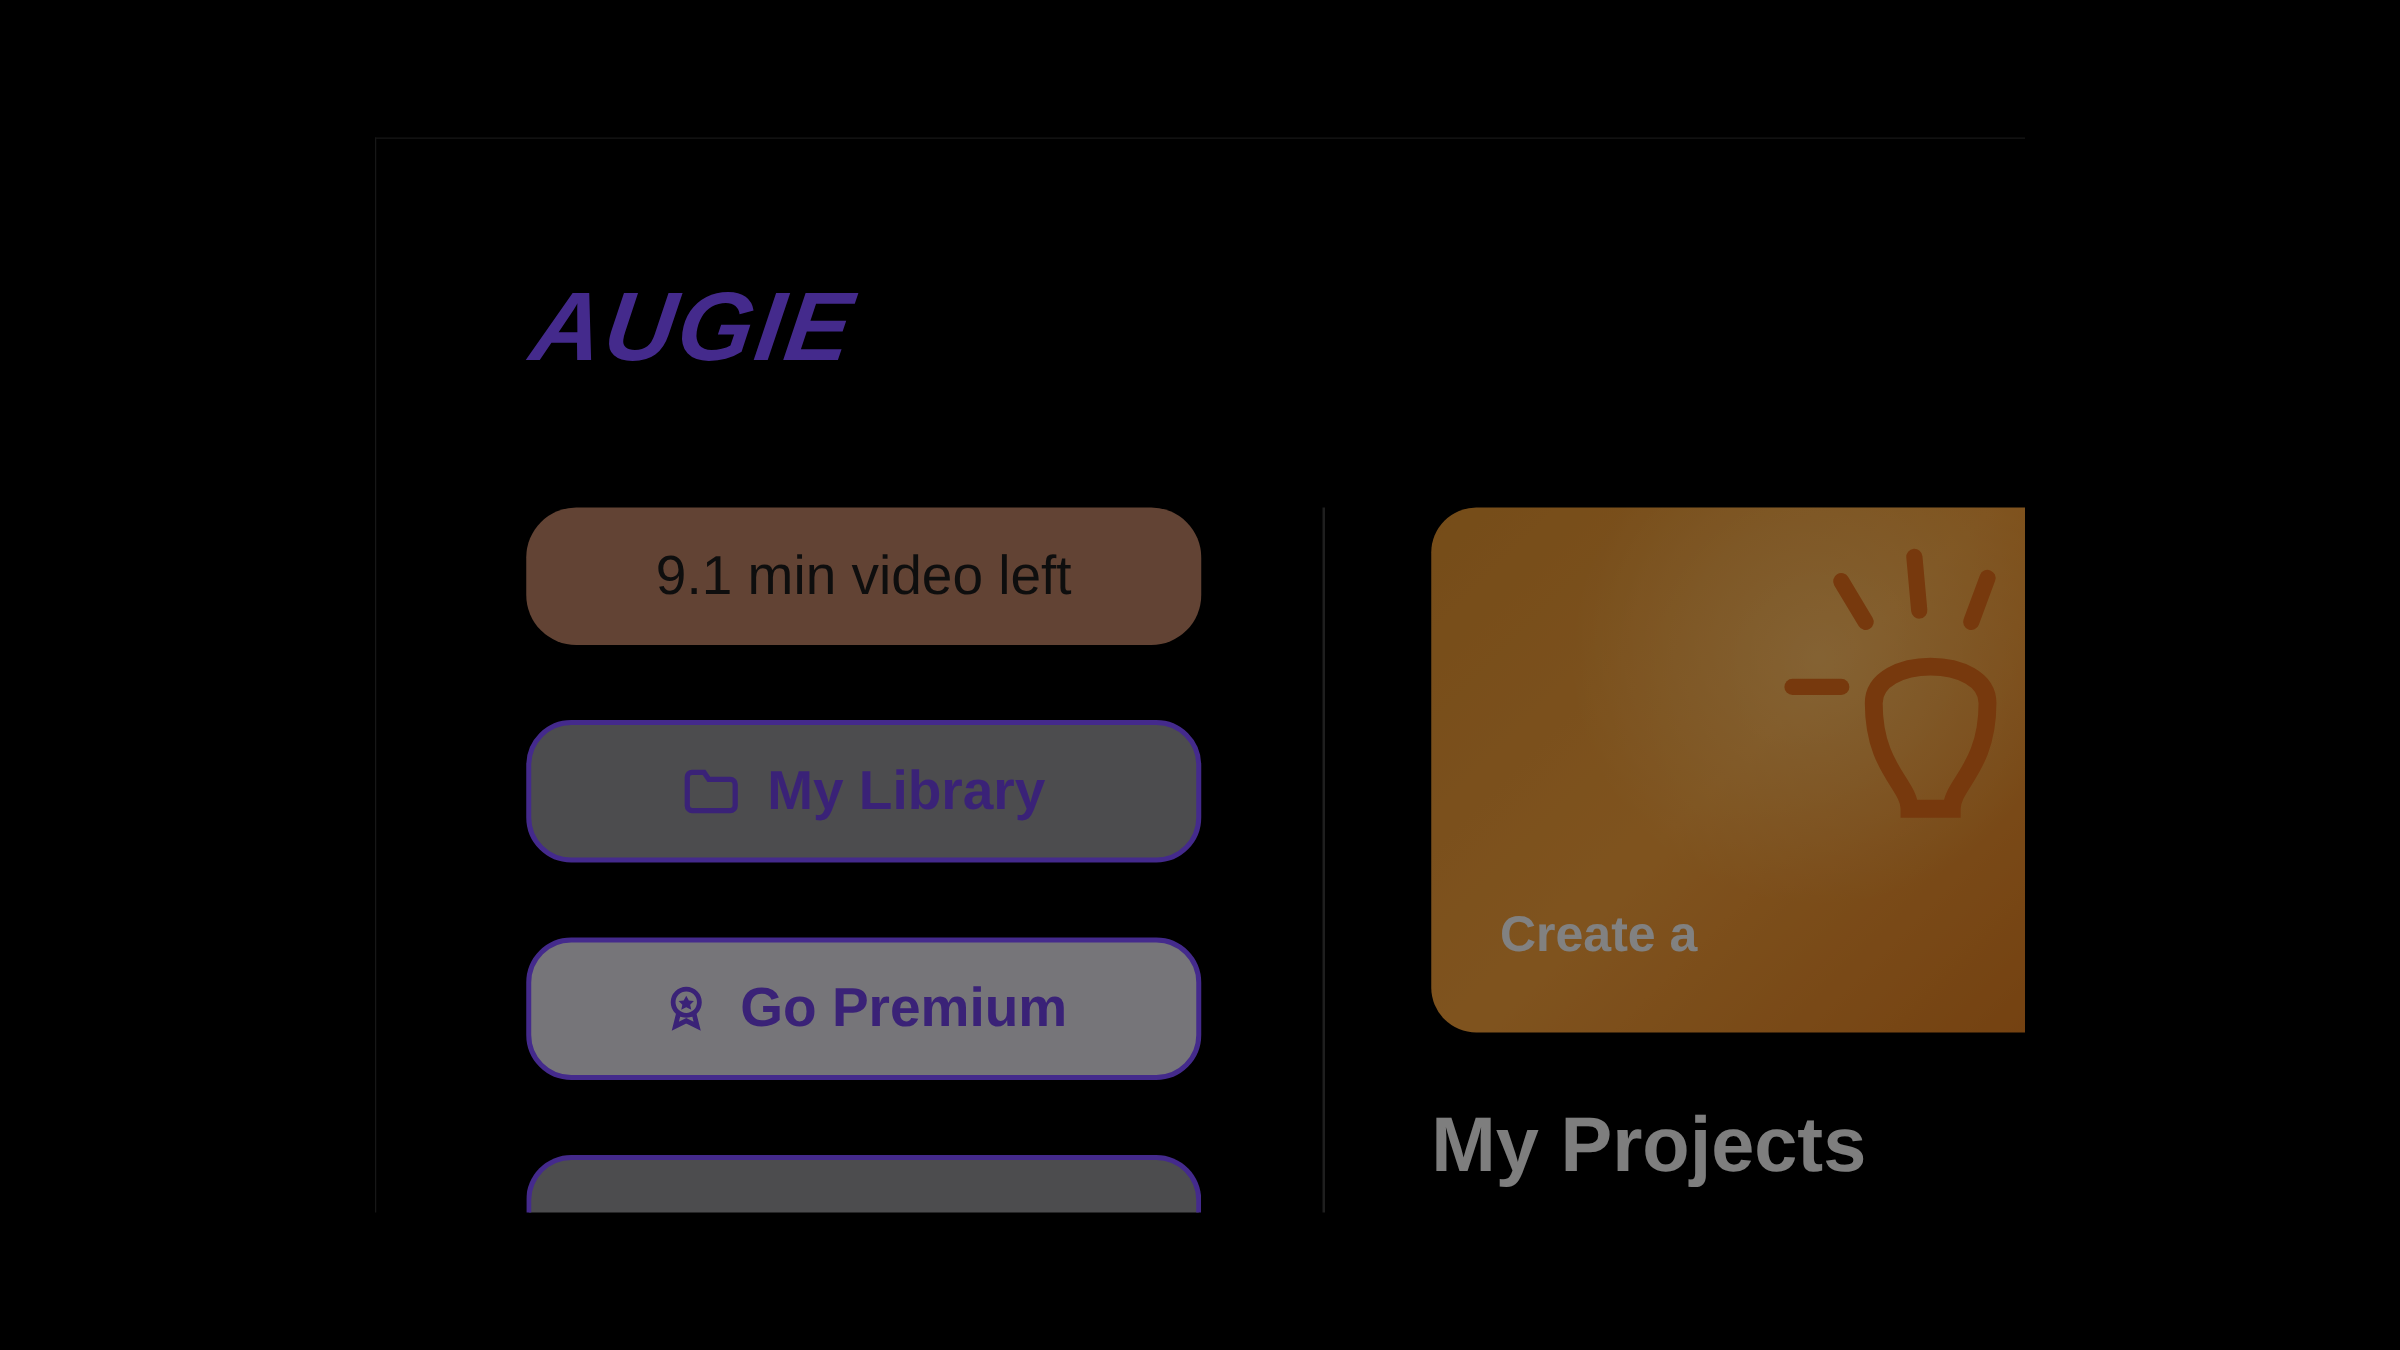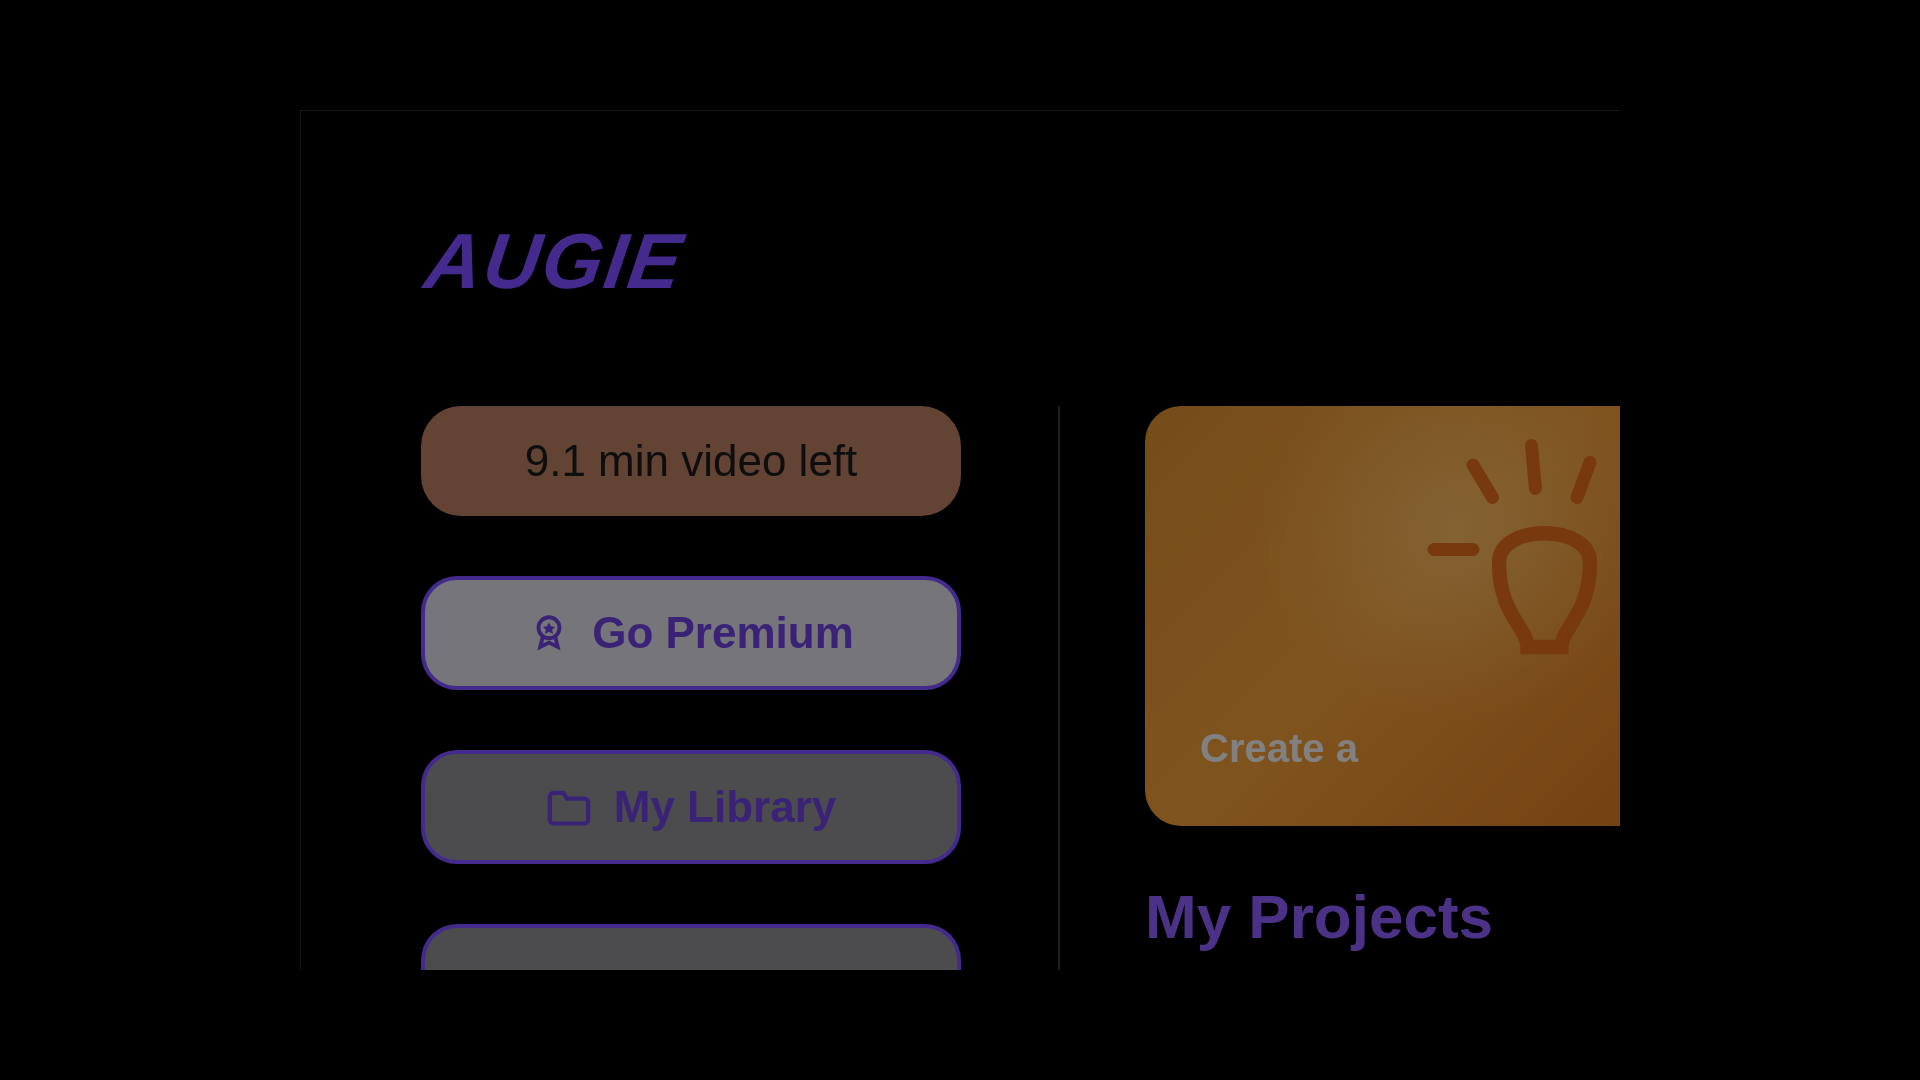--- a/index.html
+++ b/index.html
@@ -150,21 +150,21 @@
       font-size: 40px;
       font-weight: 700;
       color: #ebebeb;
       line-height: 1.15;
     }
     
     .projects-heading {
       margin-top: 55px;
       font-size: 62px;
       font-weight: 700;
-      color: #8b5cf6;
+      color: #e5e5e5;
     }
     
     .icon-badge {
       width: 42px;
       height: 42px;
       flex-shrink: 0;
     }
     
     .icon-folder {
       width: 46px;
@@ -177,39 +177,39 @@
 
 <div class="app-window">
 
   <div class="logo">AUGIE</div>
 
   <div class="sidebar">
 
     <div class="quota-pill">
       <span>9.1 min video left</span>
     </div>
+
+    <button class="btn btn-library">
+      <span class="icon-folder">
+        <svg viewBox="0 0 24 20" fill="none" stroke="#6b3fd9" stroke-width="2.2">
+          <path d="M2 4 C2 2.9 2.9 2 4 2 L9 2 L11 5 L20 5 C21.1 5 22 5.9 22 7 L22 16 C22 17.1 21.1 18 20 18 L4 18 C2.9 18 2 17.1 2 16 Z"></path>
+        </svg>
+      </span>
+      <span>My Library</span>
+    </button>
 
     <button class="btn btn-premium">
       <span class="icon-badge">
         <svg viewBox="0 0 24 24" fill="none" stroke="#6b3fd9" stroke-width="2.2">
           <circle cx="12" cy="9" r="6"></circle>
           <path d="M12 6 L13.2 8.2 L15.5 8.5 L13.8 10.2 L14.3 12.5 L12 11.3 L9.7 12.5 L10.2 10.2 L8.5 8.5 L10.8 8.2 Z" fill="#6b3fd9" stroke="none"></path>
           <path d="M8.5 14 L7 20 L12 17.5 L17 20 L15.5 14" fill="none"></path>
         </svg>
       </span>
       <span>Go Premium</span>
-    </button>
-
-    <button class="btn btn-library">
-      <span class="icon-folder">
-        <svg viewBox="0 0 24 20" fill="none" stroke="#6b3fd9" stroke-width="2.2">
-          <path d="M2 4 C2 2.9 2.9 2 4 2 L9 2 L11 5 L20 5 C21.1 5 22 5.9 22 7 L22 16 C22 17.1 21.1 18 20 18 L4 18 C2.9 18 2 17.1 2 16 Z"></path>
-        </svg>
-      </span>
-      <span>My Library</span>
     </button>
 
     <div class="btn btn-partial"></div>
 
   </div>
 
   <div class="divider"></div>
 
   <div class="main-content">
 

